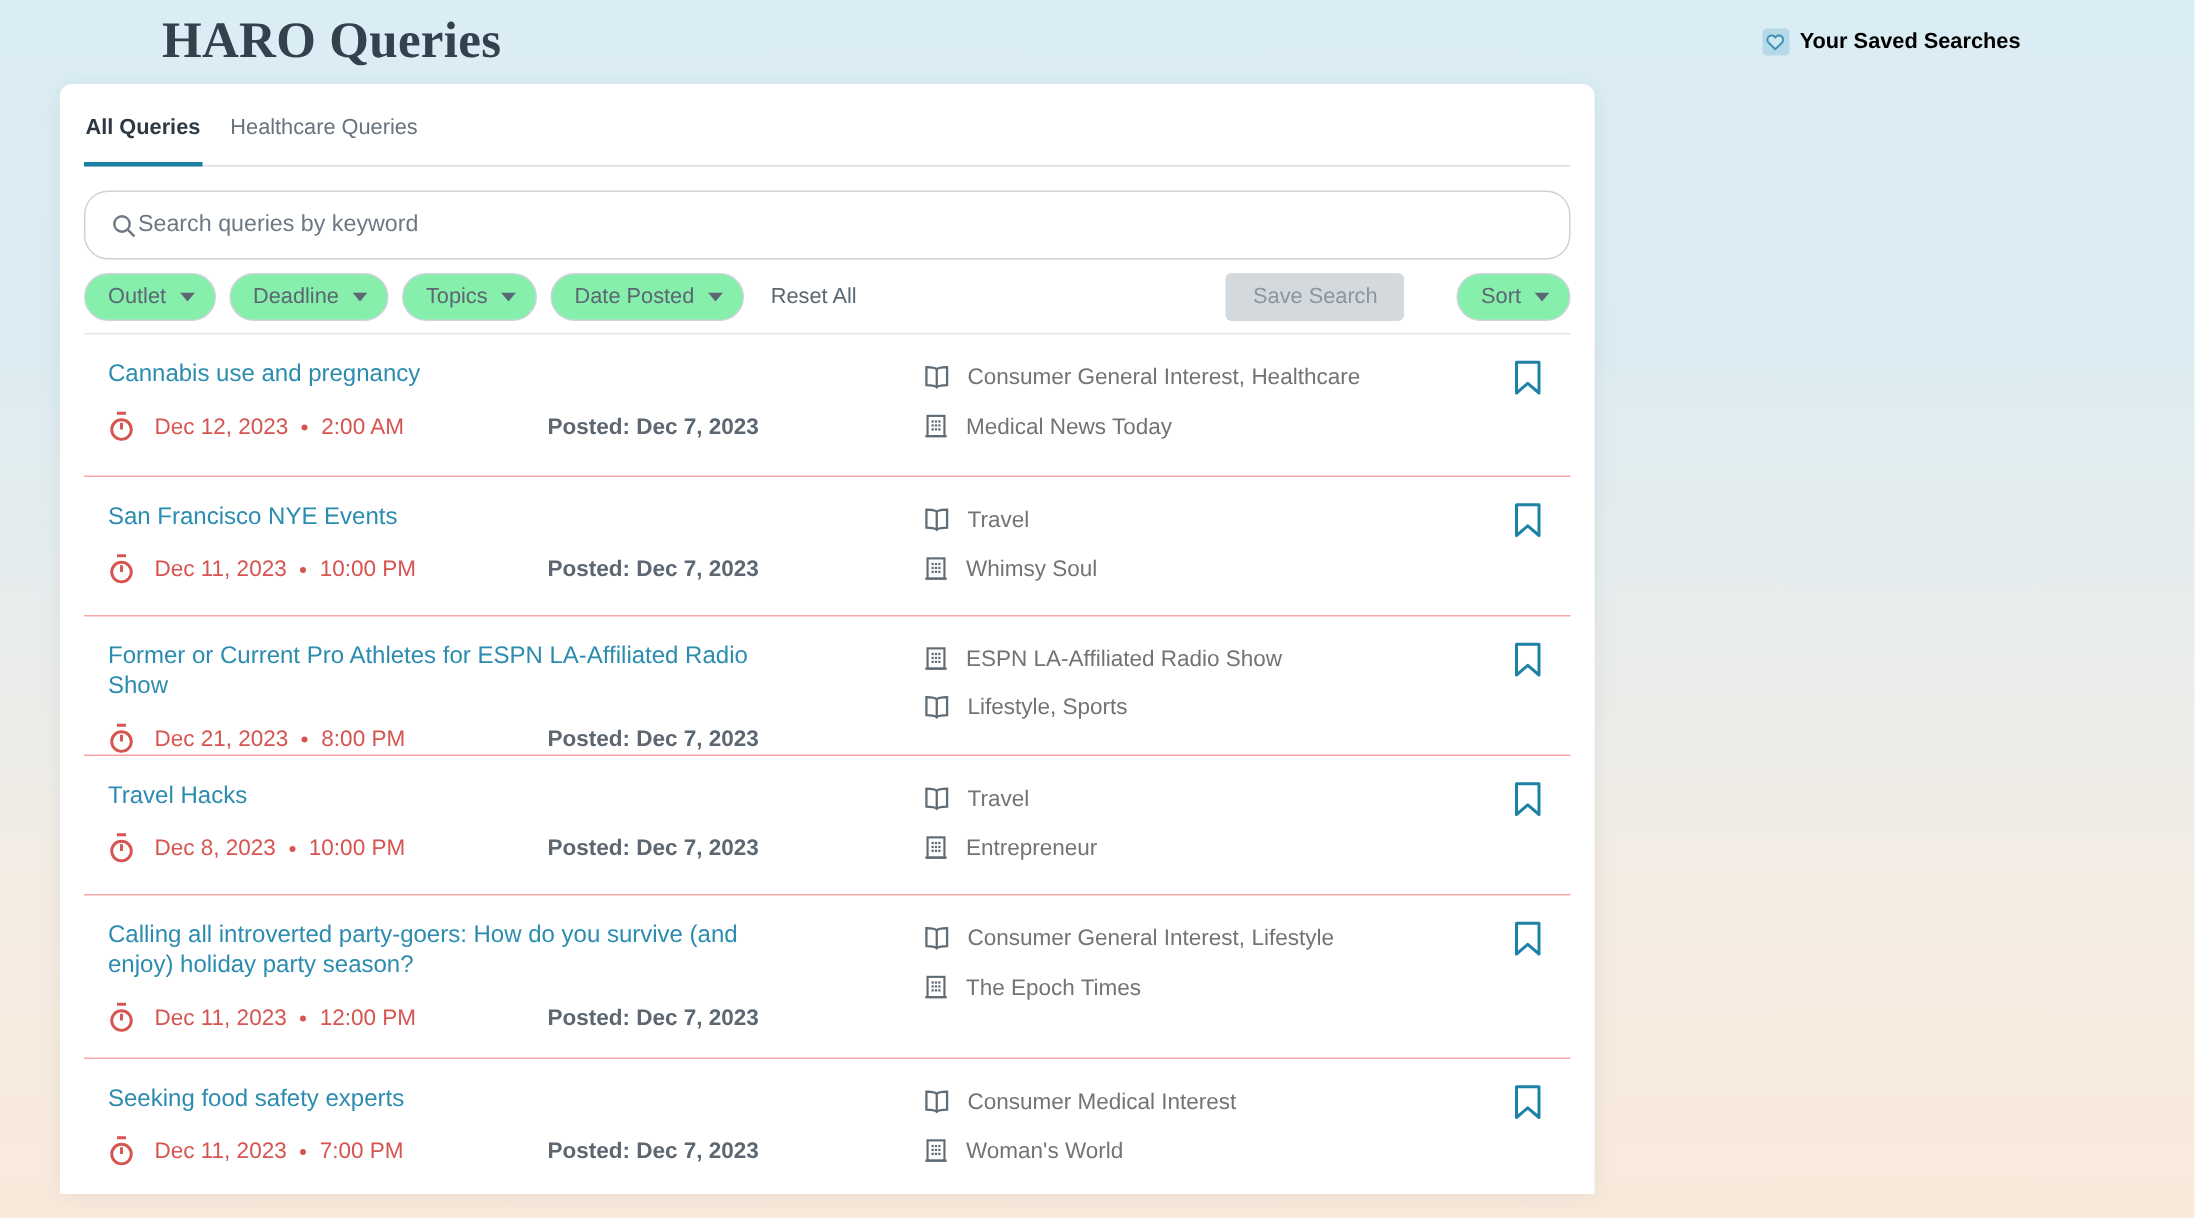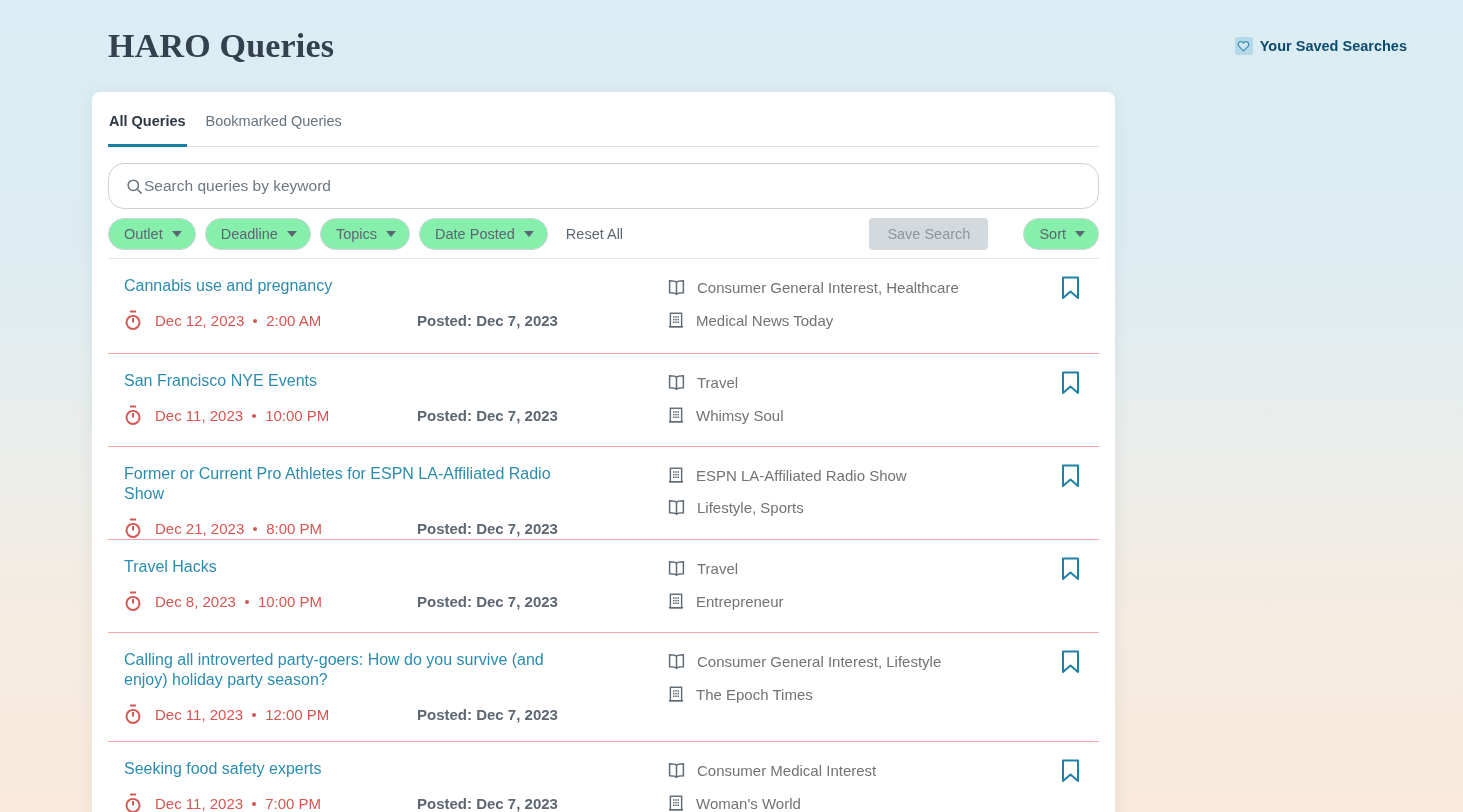--- a/index.html
+++ b/index.html
@@ -5,38 +5,38 @@
   * { margin:0; padding:0; box-sizing:border-box; }
   html,body { width:1463px; height:812px; }
   body {
     font-family: "Liberation Sans", sans-serif;
     background: linear-gradient(180deg, #dbedf4 0%, #dcecf2 28%, #e9edec 52%, #f5ece2 76%, #f9eadb 100%);
     overflow:hidden;
     color:#5d6771;
   }
   
   .top-header {
-    height:92px; display:flex; align-items:center;
-    padding:0 56px 0 108px; justify-content:space-between;
+    height:56px; display:flex; align-items:center;
+    padding:0 116px 0 108px; justify-content:space-between;
   }
   .app-title {
     font-family:"Liberation Serif", serif;
     font-weight:700; font-size:34px; color:#33404e; letter-spacing:.2px;
   }
   .saved-link {
     display:flex; align-items:center; gap:7px; cursor:pointer;
-    color:#0c4a6e; font-weight:700; font-size:14.5px; text-decoration:none;
+    color:#000000; font-weight:700; font-size:14.5px; text-decoration:none;
   }
   .heart-badge {
     width:18px; height:18px; background:#b5d9e8; border-radius:3px;
     display:flex; align-items:center; justify-content:center;
   }
   
   .card {
-    margin-left:92px; width:1023px; height:740px;
+    margin-left:40px; width:1023px; height:740px;
     background:#ffffff; border-radius:8px 8px 0 0;
     box-shadow:0 2px 16px rgba(50,80,95,.08);
     padding:0 16px; overflow:hidden;
   }
   
   .tab-bar { display:flex; gap:18px; border-bottom:1px solid #d9dee1; }
   .tab {
     padding:21px 1px 15px; font-size:14.5px; color:#66737e; cursor:pointer;
     border-bottom:3px solid transparent; margin-bottom:-1px;
   }
@@ -105,21 +105,21 @@
         </svg>
     </span>
     <span>Your Saved Searches</span>
   </a>
 </div>
 
 <div class="card">
 
   <div class="tab-bar">
     <div class="tab active">All Queries</div>
-    <div class="tab">Bookmarked Queries</div>
+    <div class="tab">Healthcare Queries</div>
   </div>
 
   <div class="search-box">
     <span>
       <svg width="19" height="19" viewBox="0 0 24 24" fill="none" stroke="#6d7883" stroke-width="2">
           <circle cx="10.5" cy="10.5" r="6.5"></circle>
           <line x1="15.5" y1="15.5" x2="21" y2="21"></line>
         </svg>
     </span>
     <input type="text" placeholder="Search queries by keyword" style="">

